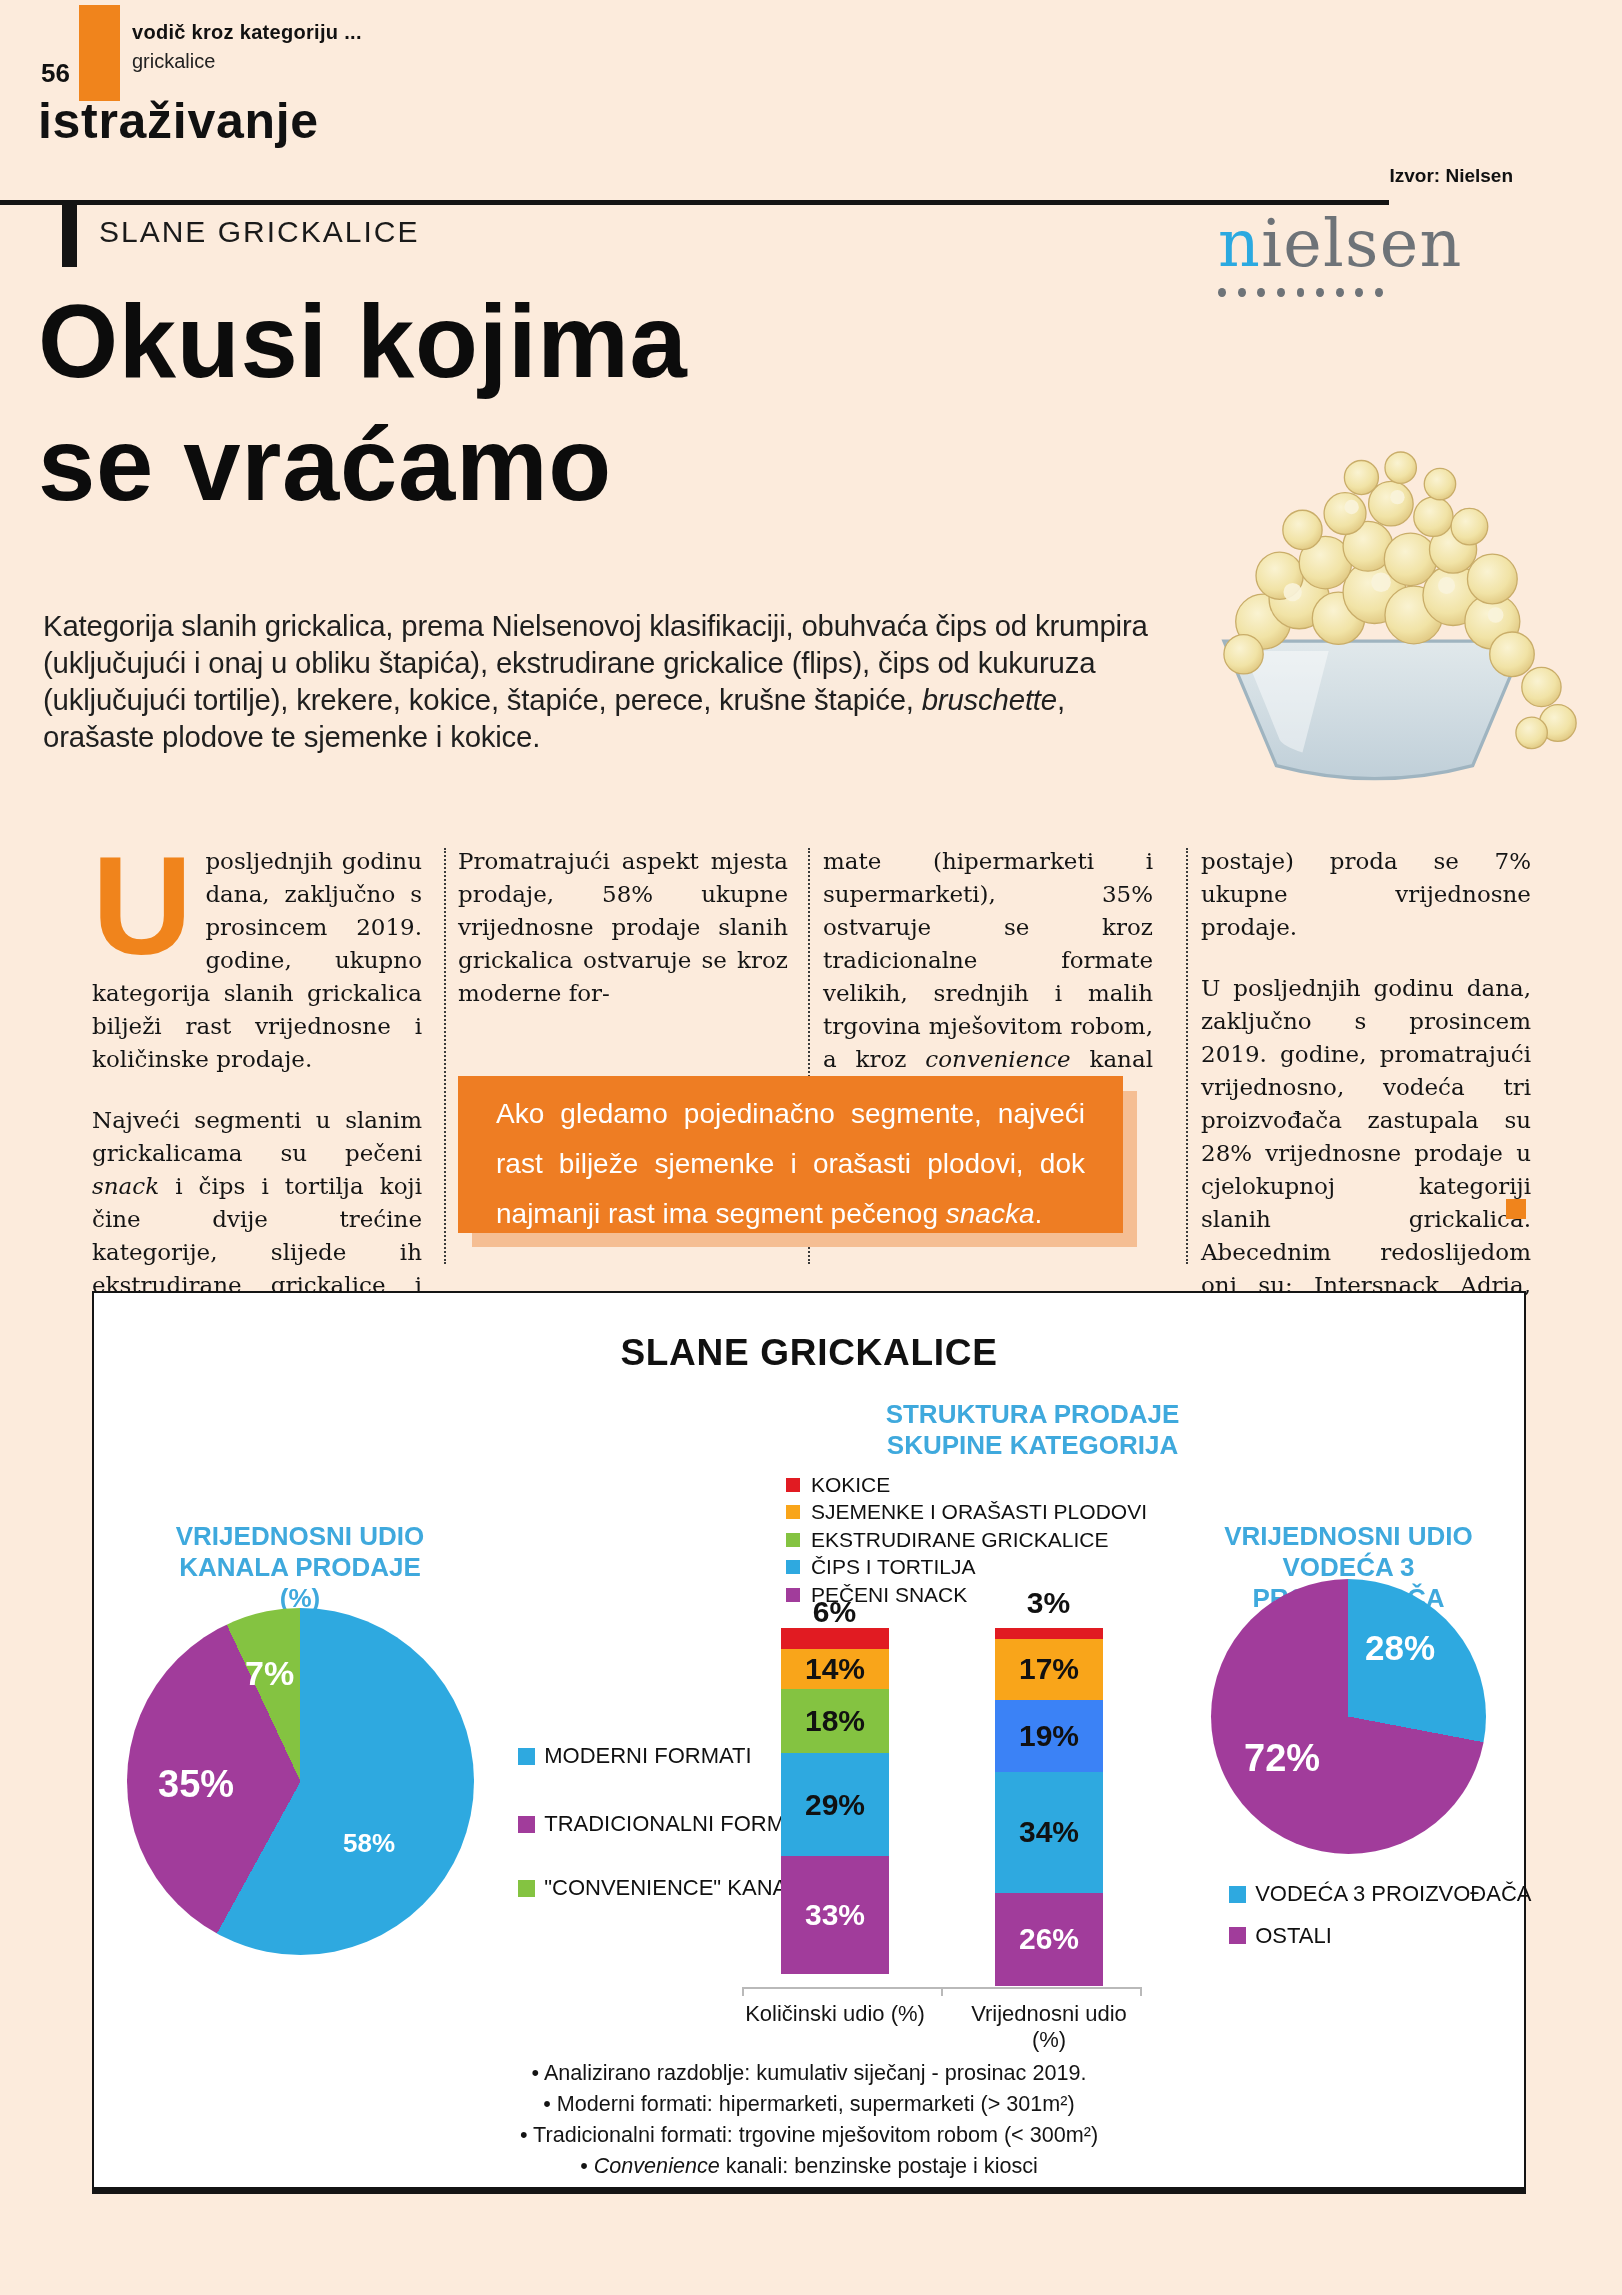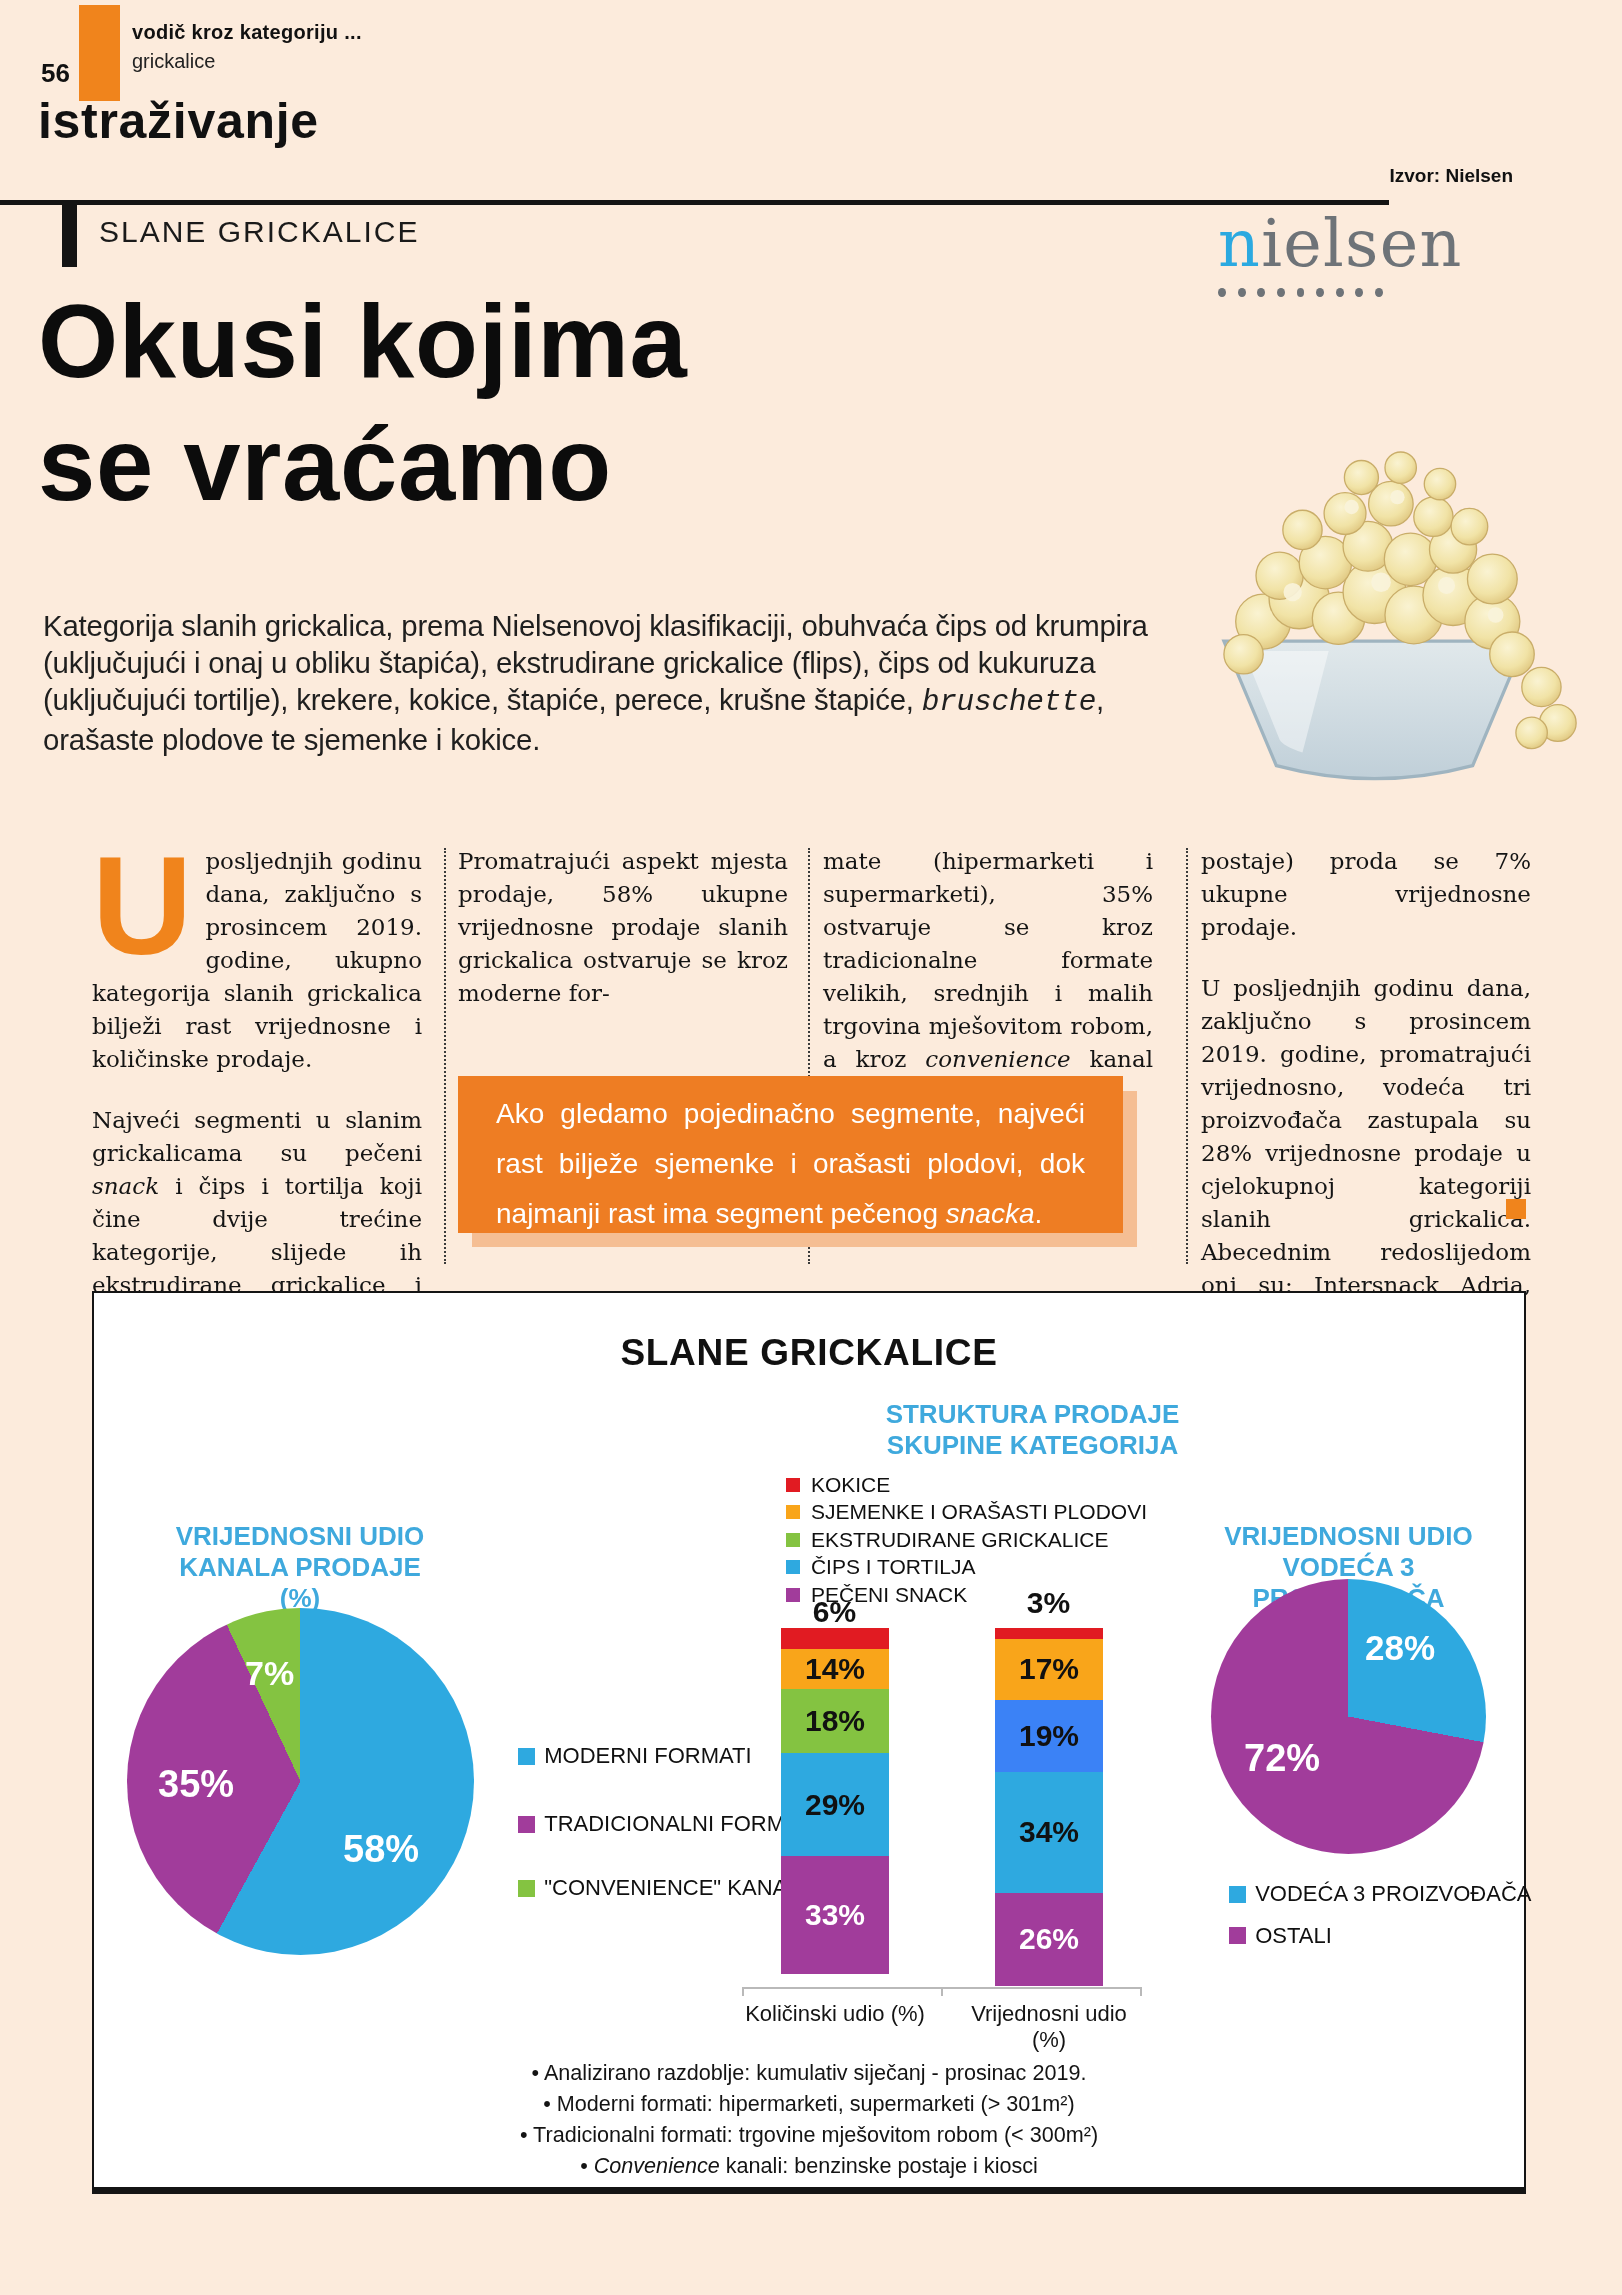--- a/index.html
+++ b/index.html
@@ -15,21 +15,21 @@
   .section-title{font-size:50px;font-weight:900;letter-spacing:0.7px;}
   .source{font-size:19px;font-weight:800;text-align:right;}
   .rule{background:#141414;}
   .rubric{font-size:30px;font-weight:300;letter-spacing:2px;color:#1a1a1a;}
   .nielsen{font-family:"DejaVu Serif",serif;font-size:65px;color:#6E7378;letter-spacing:1.3px;line-height:1;}
   .nielsen .blue{color:#2BA9E0;}
   .nielsen-dots{display:flex;justify-content:space-between;width:165px;margin-top:11.8px;}
   .nielsen-dots i{width:7.9px;height:9.2px;border-radius:50%;background:#6E7378;}
   .headline{font-size:103px;line-height:123px;font-weight:900;letter-spacing:0.7px;color:#0c0c0c;}
   .intro{font-size:29.4px;line-height:37px;font-weight:300;color:#1f1f1f;letter-spacing:-0.2px;}
-  .intro i{font-style:italic;font-family:Liberation Mono, monospace;}
+  .intro i{font-style:italic;}
   
   .bodycol{font-family:"DejaVu Serif",serif;font-size:23px;line-height:33px;text-align:justify;color:#141414;}
   .bodycol p{margin:0 0 27.5px 0;}
   .dropcap{float:left;font-family:"Liberation Sans",sans-serif;font-weight:900;font-size:139px;
            line-height:113px;color:#F0841C;margin:3.9px 13px 0 0;}
   .divider{border-left:2.6px dotted #3a3a3a;width:0;}
   .callout-shadow{background:#F5BE93;}
   .callout{background:#EE7D23;color:#fff;font-size:28px;line-height:50px;text-align:justify;
            padding:13px 38px 0 38px;box-sizing:border-box;}
   .endsq{background:#F0841C;}
@@ -203,21 +203,21 @@
           <span class="legend-label">PEČENI SNACK</span>
         </div>
     </div>
 
     <div class="abs blue-title" style="left:62px;top:228px;width:288px;">
       <div>VRIJEDNOSNI UDIO</div>
       <div>KANALA PRODAJE (%)</div>
     </div>
 
     <div class="abs pie" style="left: 33px; top: 315px; width: 347px; height: 347px; background: conic-gradient(rgb(46, 169, 224) 0deg, rgb(46, 169, 224) 208.8deg, rgb(161, 60, 155) 208.8deg, rgb(161, 60, 155) 334.8deg, rgb(132, 195, 65) 334.8deg, rgb(132, 195, 65) 360deg);"></div>
-    <div class="abs pie-label" style="left:249px;top:535px;font-size:38px;">58%</div>
+    <div class="abs pie-label" style="left:249px;top:535px;font-size:26px;">58%</div>
     <div class="abs pie-label" style="left:64px;top:470px;font-size:38px;">35%</div>
     <div class="abs pie-label" style="left:151px;top:361px;font-size:34px;">7%</div>
 
     <div class="abs" style="left:424px;top:450px;">
       <div class="legend-item" style="margin-bottom:42px;text-align:center;">
           <span class="legend-sq" style="width: 17px; height: 17px; margin-right: 9.2px; background: rgb(46, 169, 224);"></span>
           <span class="legend-label" style="font-size:22px;">MODERNI FORMATI</span>
         </div>
       <div class="legend-item" style="margin-bottom:38px;">
           <span class="legend-sq" style="width: 17px; height: 17px; margin-right: 9.2px; background: rgb(161, 60, 155);"></span>

